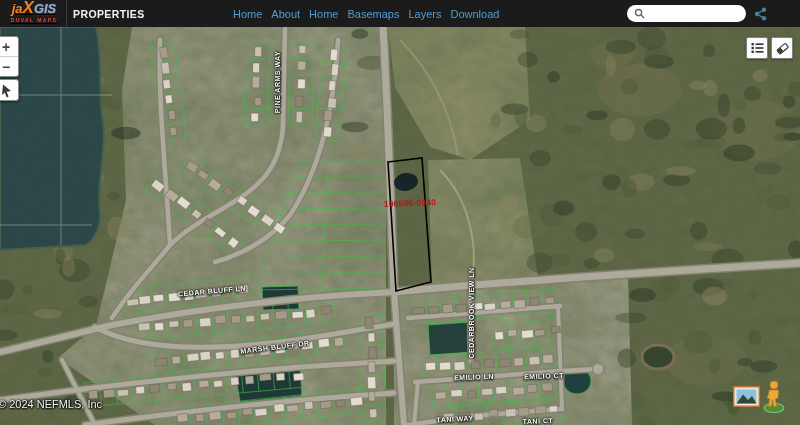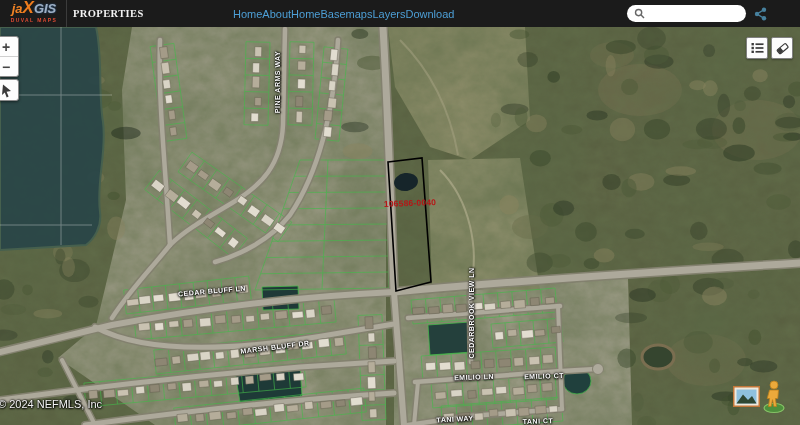--- a/index.html
+++ b/index.html
@@ -1,28 +1,28 @@
 <!DOCTYPE html>
 <html><head>
 <meta charset="utf-8">
 <style>
   html,body{margin:0;padding:0;background:#000;}
   .app{position:relative;width:800px;height:425px;overflow:hidden;background:#1c1c1c;
        font-family:"Liberation Sans",sans-serif;}
   
   .hdr{position:absolute;top:0;left:0;width:800px;height:27px;background:#1b1b1b;z-index:30;}
-  .logo{position:absolute;left:4px;top:1px;width:60px;text-align:center;cursor:pointer;line-height:13px;}
+  .logo{position:absolute;left:4px;top:1px;width:60px;text-align:center;cursor:pointer;line-height:13px;text-decoration:underline;}
   .logo .lm{font-style:italic;font-weight:bold;white-space:nowrap;}
   .logo .p1{color:#f08224;font-size:13px;}
   .logo .p2{color:#ef7c1d;font-size:17px;}
   .logo .p3{color:#9fb0c4;font-size:13px;text-shadow:0 0 2px #2d5b8e;}
   .logo .sub{font-size:5px;color:#e04a33;font-weight:bold;letter-spacing:1.4px;margin-top:-1px;}
   .vsep{position:absolute;left:66px;top:0;width:1px;height:27px;background:#3c3c3c;}
-  .apptitle{position:absolute;left:73px;top:8px;color:#f4f4f4;font-weight:bold;font-size:10.5px;letter-spacing:.4px;font-family:Liberation Serif, serif;}
-  .nav{position:absolute;left:233px;top:0;height:27px;display:flex;align-items:center;}
+  .apptitle{position:absolute;left:73px;top:8px;color:#f4f4f4;font-weight:bold;font-size:10.5px;letter-spacing:.4px;}
+  .nav{position:absolute;left:233px;top:0;height:27px;display:flex;align-items:center;gap:9px;}
   .nav a{color:#4d9fd6;font-size:11px;text-decoration:none;cursor:pointer;white-space:nowrap;}
   .searchwrap{position:absolute;left:627px;top:5px;width:119px;height:17px;background:#fff;border-radius:9px;
               display:flex;align-items:center;padding:0 7px;box-sizing:border-box;}
   .searchwrap input{border:none;outline:none;flex:1;min-width:0;font-size:10px;background:transparent;
                     font-family:"Liberation Sans",sans-serif;}
   .shareic{position:absolute;left:754px;top:7px;cursor:pointer;}
   
   .map{position:absolute;top:27px;left:0;width:800px;height:398px;overflow:hidden;background:#4e533a;}
   .map svg.base{position:absolute;top:0;left:0;}
   .mlabel{position:absolute;color:#fdfdfd;font-size:7px;font-weight:bold;letter-spacing:.5px;white-space:nowrap;

